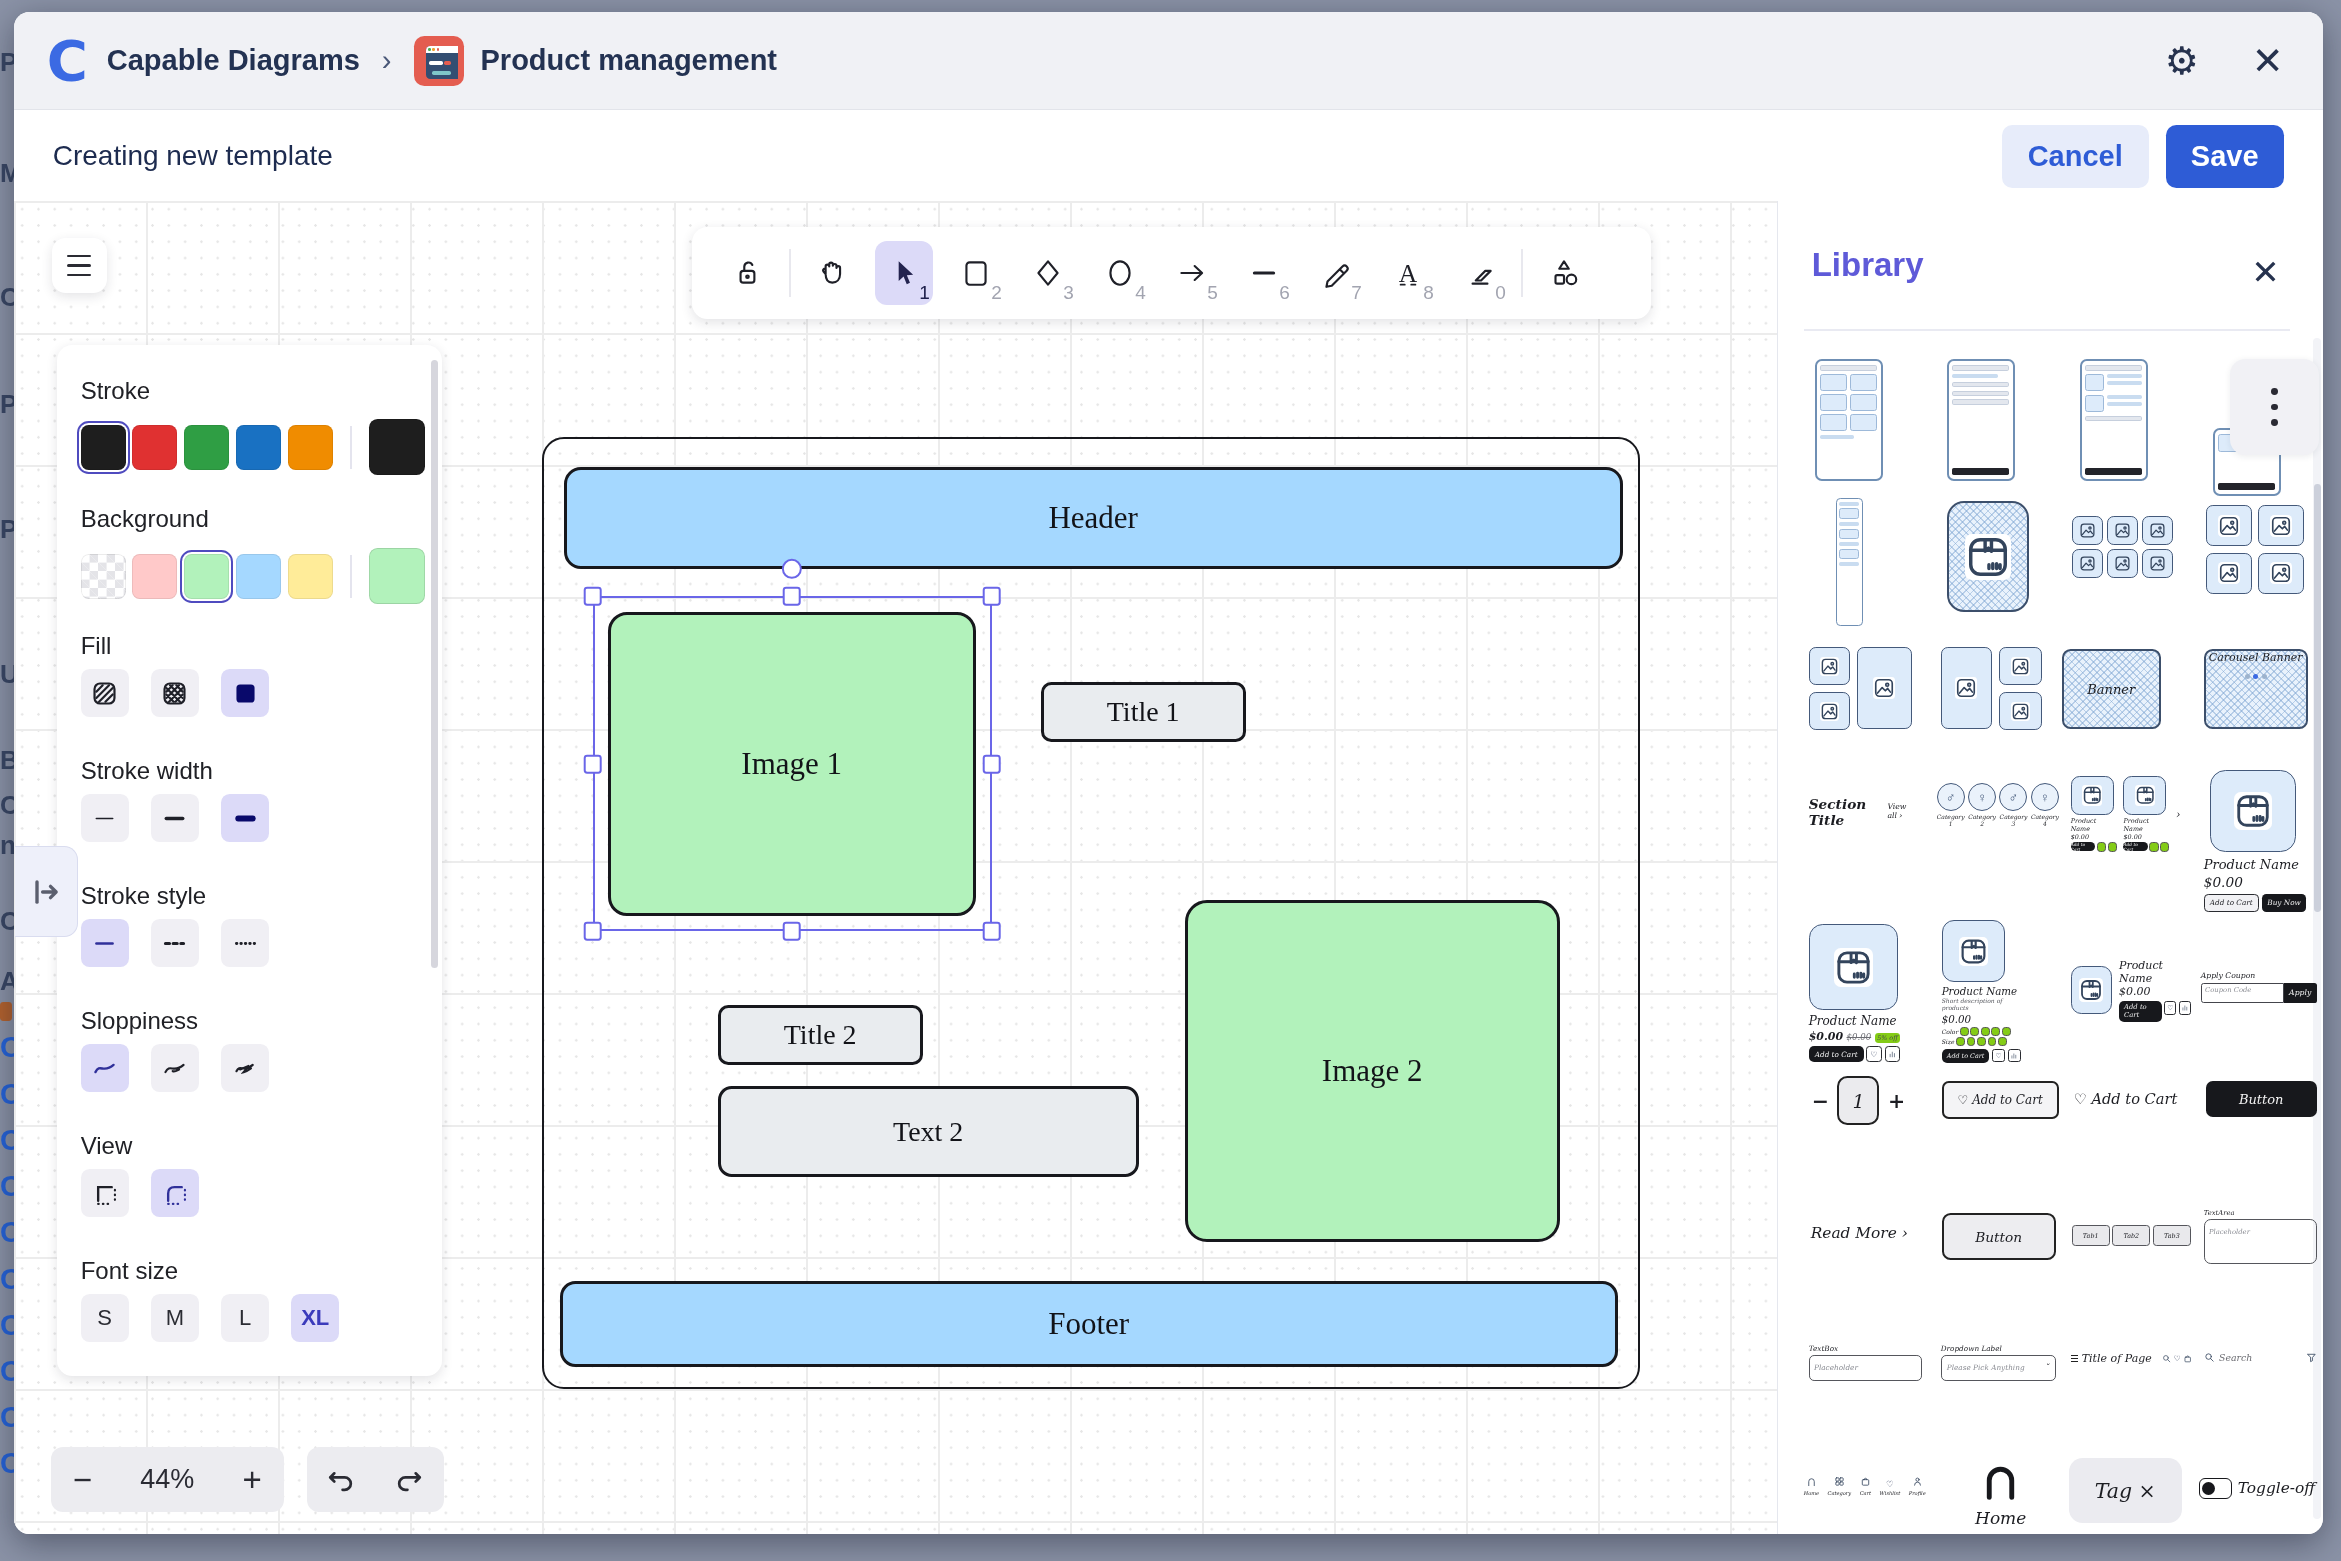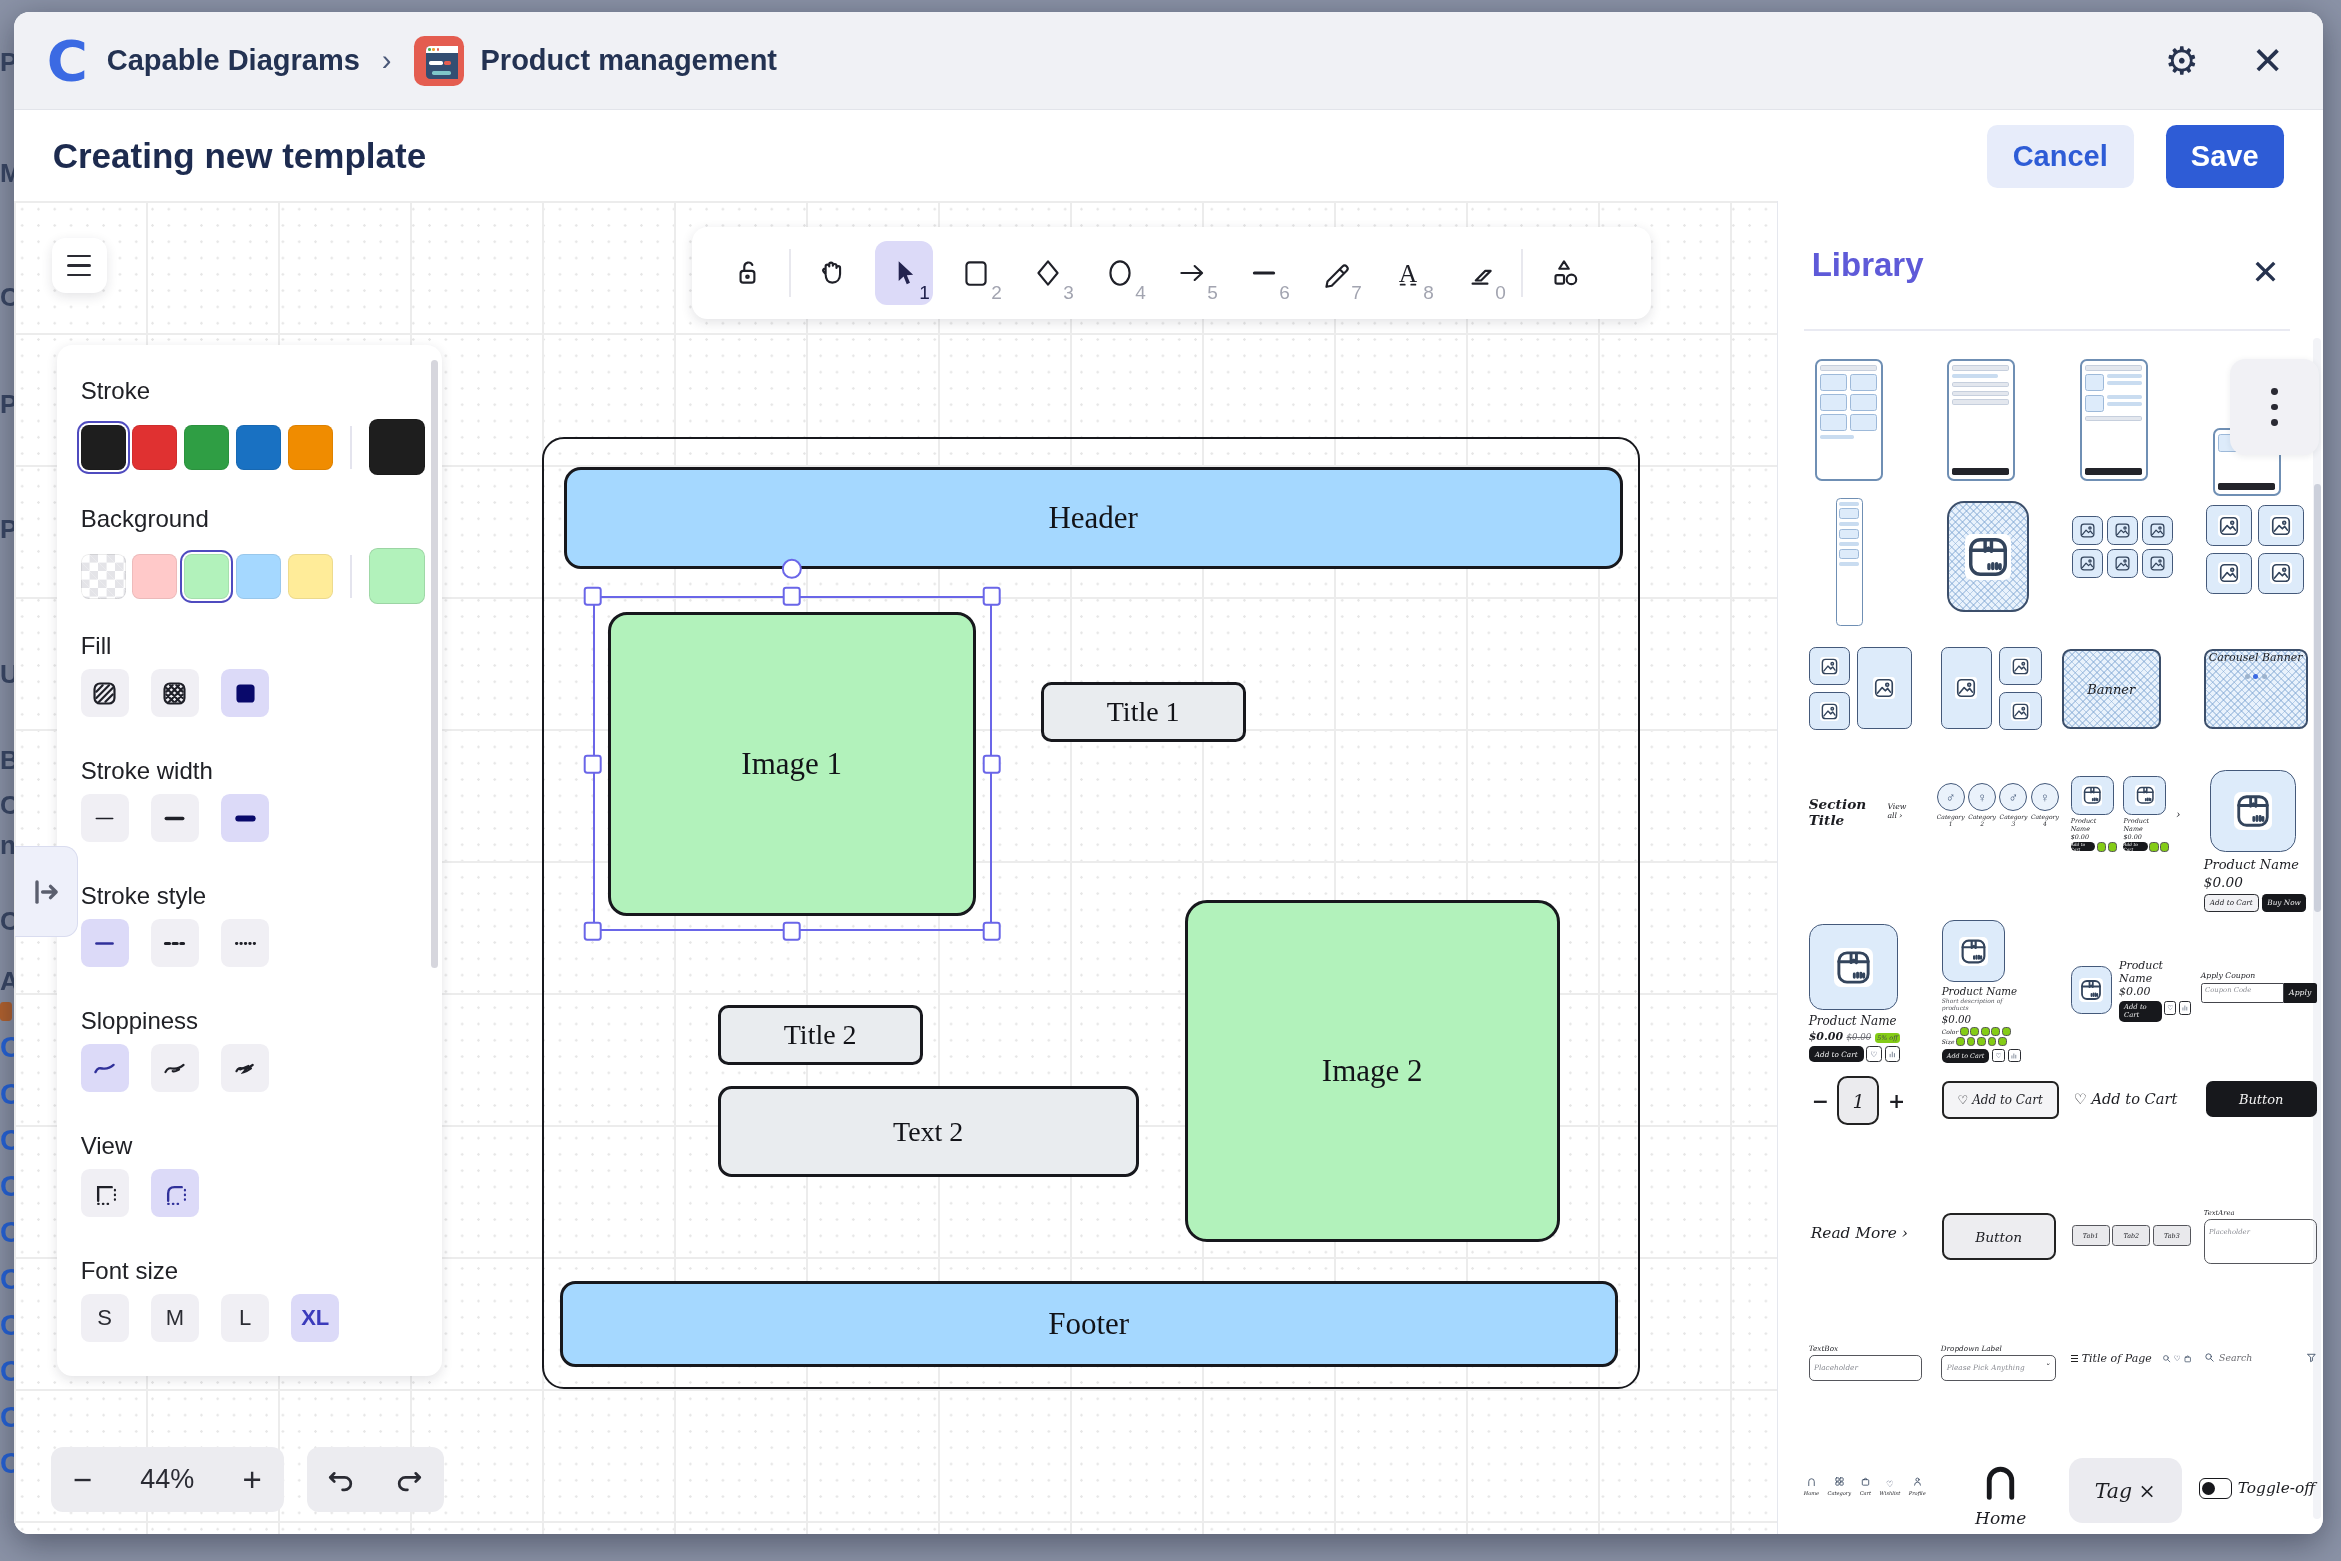--- a/index.html
+++ b/index.html
@@ -19,22 +19,22 @@
   .doc-icon .win{position:absolute;left:12px;top:10.3px;right:5.1px;bottom:6.8px;background:#334e72;border-radius:4.3px 0 0 4.3px;overflow:hidden}
   .doc-icon .winbar{height:7.7px;background:#fff;display:flex;align-items:center;gap:1.7px;padding-left:2.6px}
   .doc-icon .dot{width:2.6px;height:2.6px;border-radius:50%}
   .doc-icon .r1{margin:4.3px 0 0 3.4px;width:13.7px;height:4.3px;background:#fff;border-radius:1.7px;display:inline-block}
   .doc-icon .r1b{width:6.8px;height:4.3px;background:#e45d50;border-radius:1.7px;display:inline-block;margin-left:1.7px}
   .doc-icon .r2{margin:2.6px 0 0 6.8px;width:19px;height:4.3px;background:#7fc6c9;border-radius:1.7px}
   .top-actions{margin-left:auto;display:flex;align-items:center;gap:41px}
   .icon-btn{font-size:38px;color:#26324e;line-height:1;background:none;border:none;cursor:pointer;font-family:"DejaVu Sans",sans-serif}
   
   .head-row{position:absolute;left:0;top:98px;width:100%;height:92px;background:#fff;display:flex;align-items:center;padding:0 39px;box-sizing:border-box}
-  .page-title{font-size:35px;font-weight:bold;color:#1d2b4f}
-  .head-btns{margin-left:auto;display:flex;gap:32px}
+  .page-title{font-size:28px;font-weight:normal;color:#1d2b4f}
+  .head-btns{margin-left:auto;display:flex;gap:17px}
   .btn{border:none;border-radius:10.3px;font-size:29px;font-weight:600;height:63px;cursor:pointer;font-family:"Liberation Sans",sans-serif}
   .btn.cancel{background:#e7ecfa;color:#2e5cd6;width:147px}
   .btn.save{background:#2e5cd6;color:#fff;width:118px}
   
   .canvas{position:absolute;left:0;top:189px;width:1763px;height:1333px;background-color:#ffffff;
     background-image:
       linear-gradient(#ececec 1.7px,transparent 1.7px),
       linear-gradient(90deg,#ececec 1.7px,transparent 1.7px),
       radial-gradient(#e6e6e6 1.2px,transparent 1.4px);
     background-size:132px 132px,132px 132px,16.3px 16.3px;overflow:hidden}

